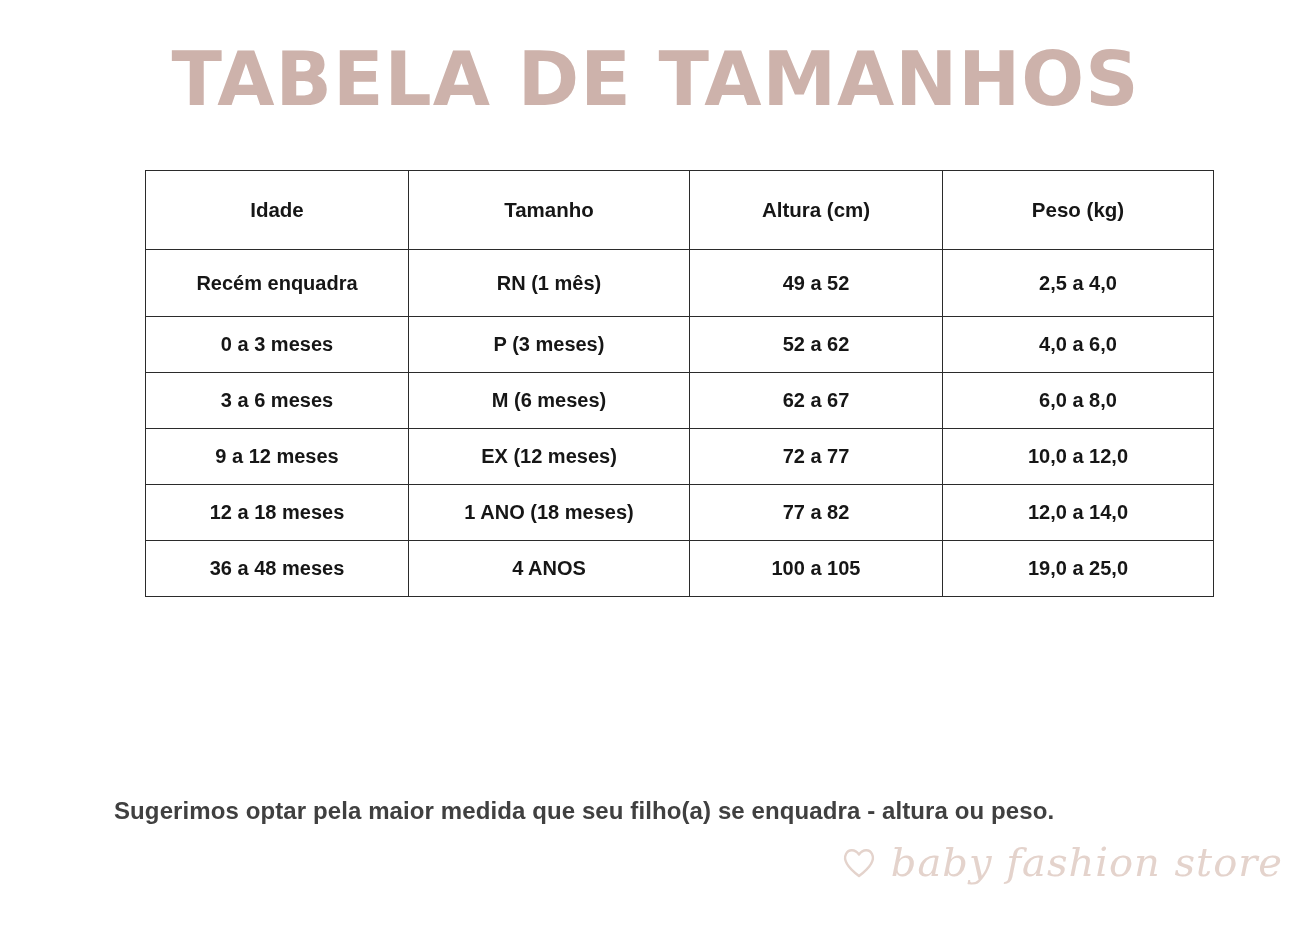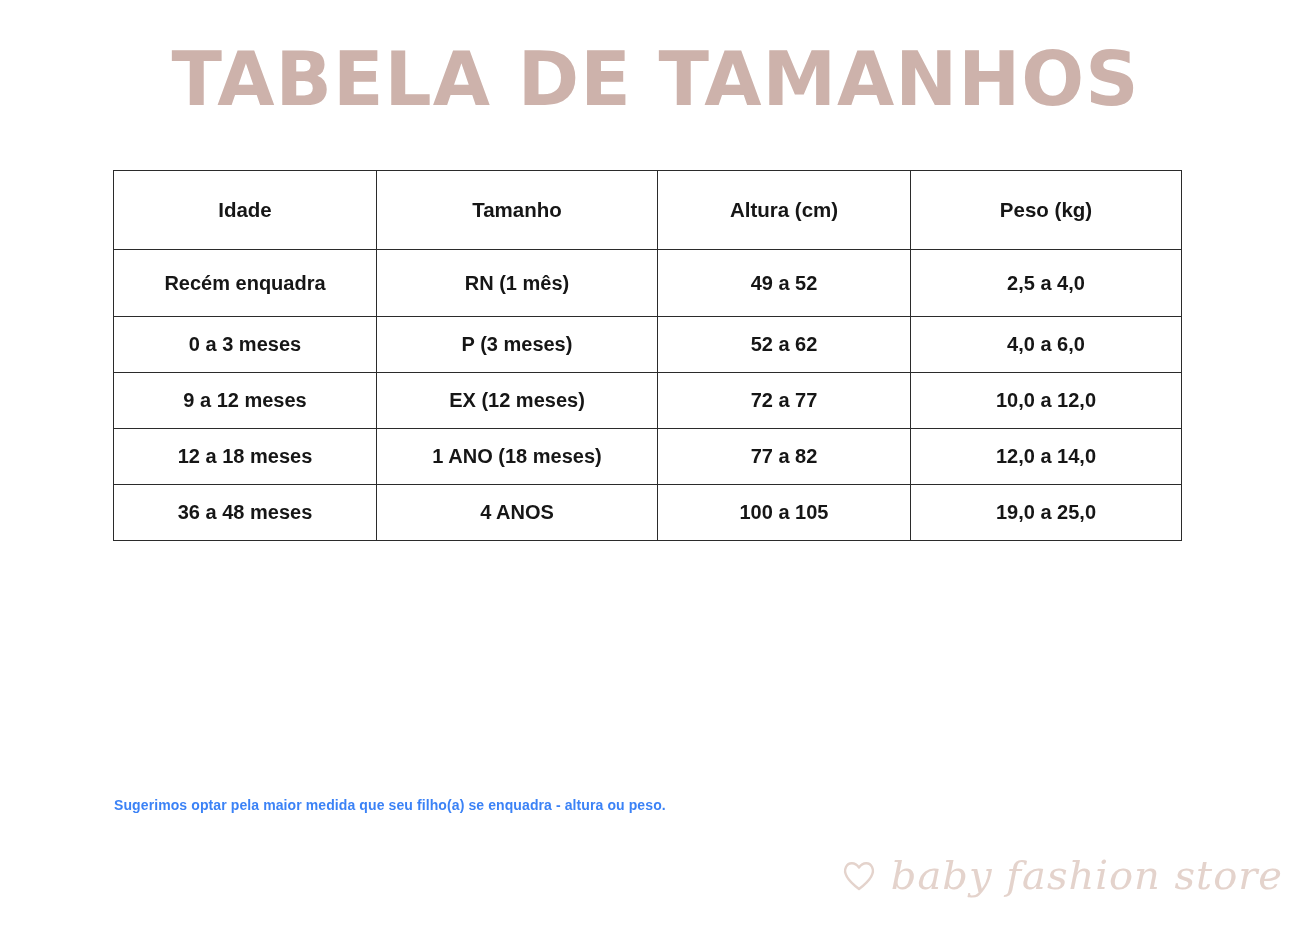--- a/index.html
+++ b/index.html
@@ -37,20 +37,21 @@
   .table-wrap {
     position: absolute;
     top: 170px;
     left: 113px;
     width: 1068px;
   }
   table.size-table {
     border-collapse: collapse;
     width: 100%;
     table-layout: fixed;
+    margin-left: 32px;
   }
   table.size-table td, table.size-table th {
     border: 1px solid #2b2b2b;
     text-align: center;
     font-weight: bold;
     font-size: 20px;
     color: #161616;
     padding: 0;
     vertical-align: middle;
   }
@@ -65,29 +66,29 @@
     height: 66px;
   }
   col.c1 { width: 263px; }
   col.c2 { width: 281px; }
   col.c3 { width: 253px; }
   col.c4 { width: 271px; }
   .note {
     position: absolute;
     top: 797px;
     left: 114px;
-    font-size: 14px;
+    font-size: 24px;
     font-weight: bold;
-    color: #3b82f6;
+    color: #404040;
     letter-spacing: 0.1px;
   }
   .brand {
     position: absolute;
     right: 28px;
-    bottom: 35px;
+    bottom: 48px;
     display: flex;
     align-items: center;
     gap: 12px;
     text-align: right;
   }
   .brand-mark {
     width: 40px;
     height: 40px;
     display: block;
   }
@@ -130,20 +131,26 @@
           <td>49 a 52</td>
           <td>2,5 a 4,0</td>
         </tr>
         <tr>
           <td>0 a 3 meses</td>
           <td>P  (3  meses)</td>
           <td>52 a 62</td>
           <td>4,0 a 6,0</td>
         </tr>
         <tr>
+          <td>3 a 6 meses</td>
+          <td>M (6 meses)</td>
+          <td>62 a 67</td>
+          <td>6,0 a 8,0</td>
+        </tr>
+        <tr>
           <td>9 a 12 meses</td>
           <td>EX (12 meses)</td>
           <td>72 a 77</td>
           <td>10,0 a 12,0</td>
         </tr>
         <tr>
           <td>12 a 18 meses</td>
           <td>1 ANO (18 meses)</td>
           <td>77 a 82</td>
           <td>12,0 a 14,0</td>

